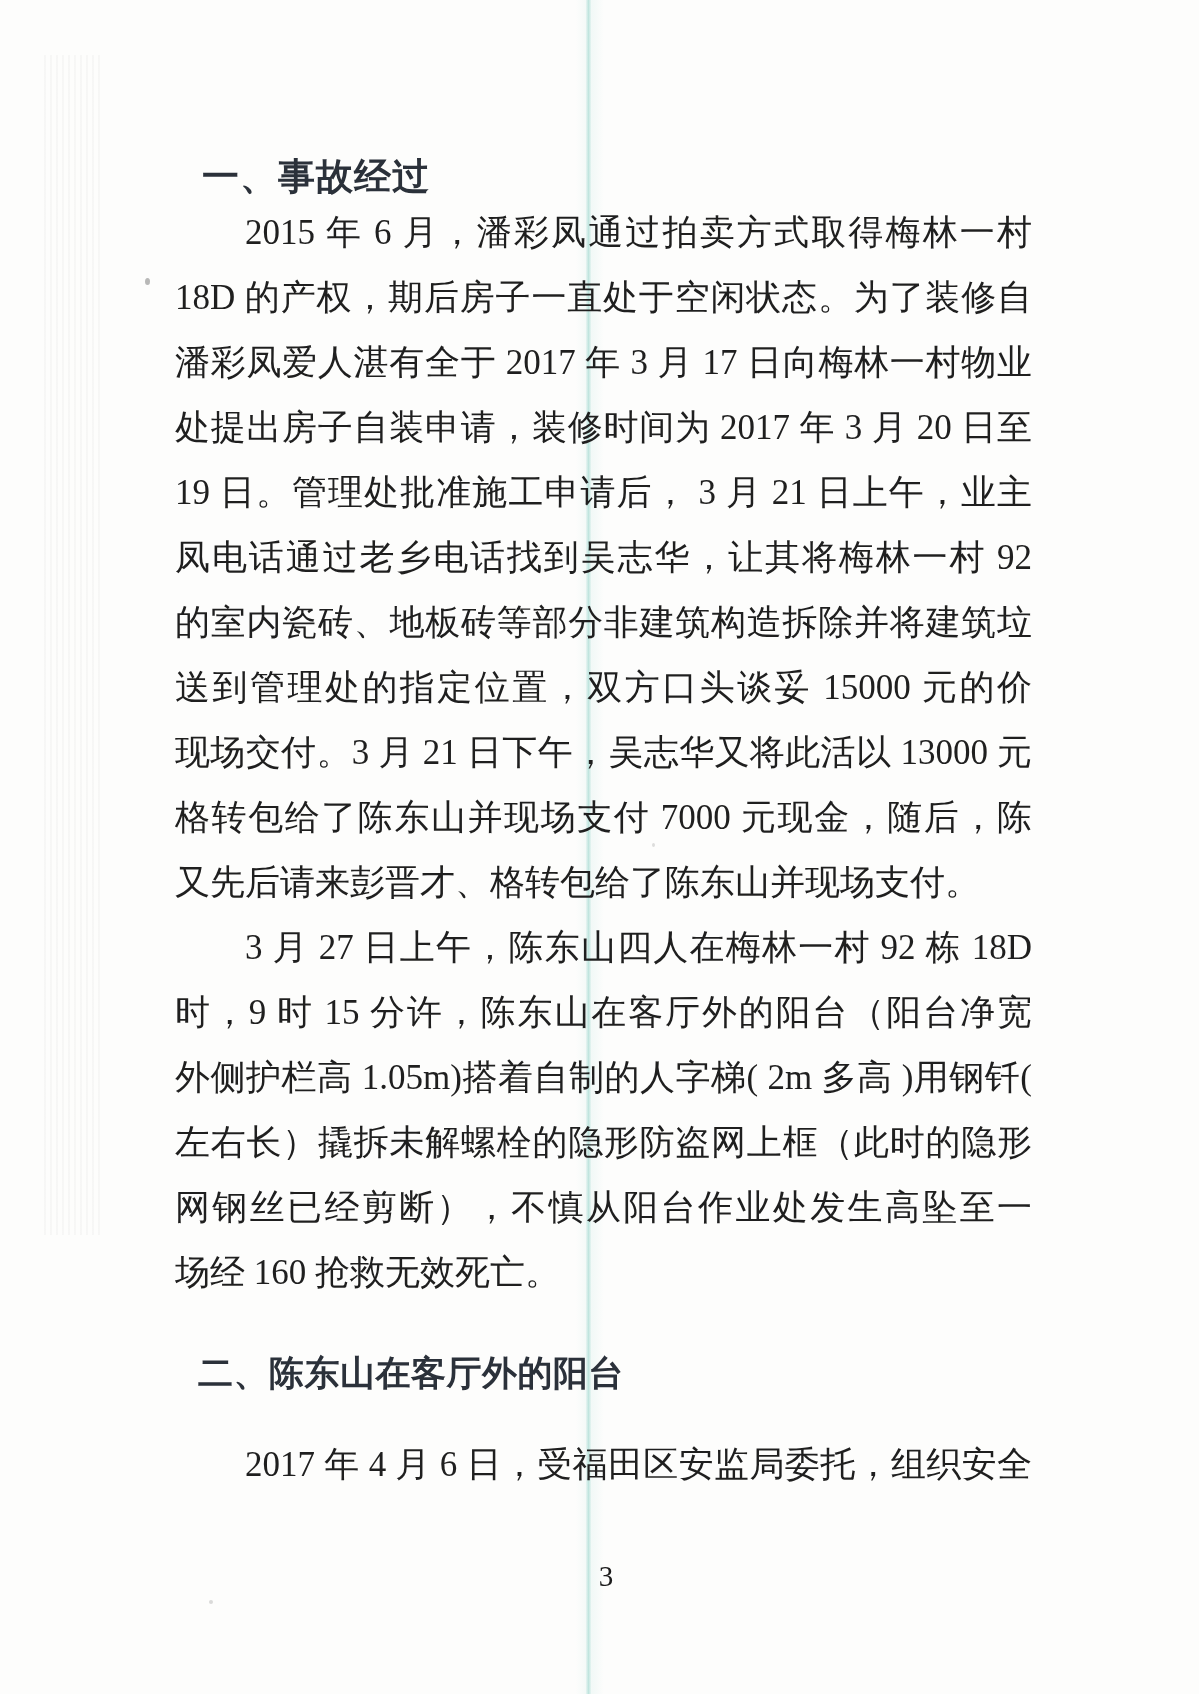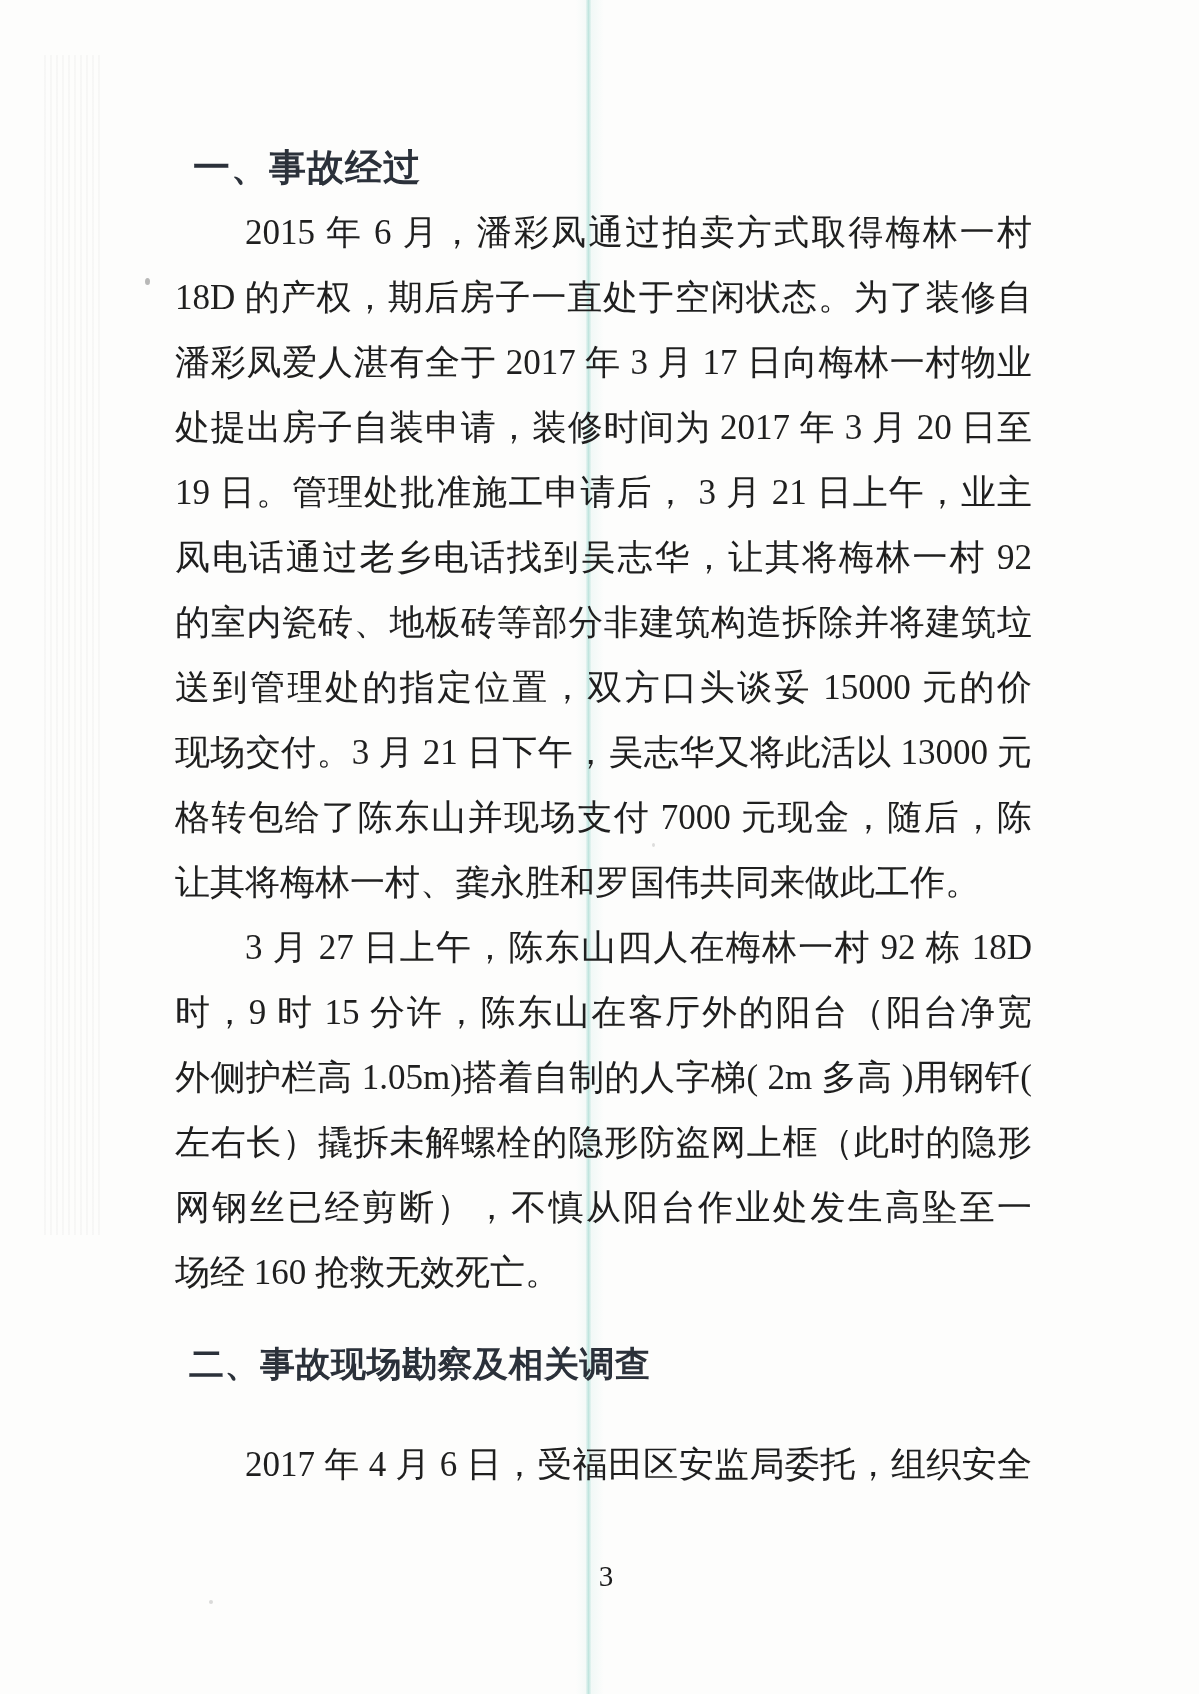--- a/index.html
+++ b/index.html
@@ -31,21 +31,21 @@
     background:linear-gradient(90deg, rgba(170,220,212,0.15),
       rgba(150,212,202,0.55), rgba(170,220,212,0.15));
   }
   .speck { position:absolute; background:rgba(80,80,80,0.40); border-radius:50%; }
   .speck.s1 { left:145px; top:278px; width:5px; height:7px; }
   .speck.s2 { left:209px; top:1600px; width:4px; height:4px; opacity:.5; }
   .speck.s3 { left:652px; top:843px; width:3px; height:4px; opacity:.45; }
 
   .heading {
     position:absolute;
-    margin:1px;
+    margin:10px;
     font-family:"DejaVu Sans","Liberation Sans",sans-serif;
     font-weight:700;
     color:#2b313a;
     white-space:nowrap;
     line-height:42px;
   }
   #h1 { left:192px; top:146px; font-size:37px; letter-spacing:1px; }
   #h2 { left:188px; top:1342px; font-size:35px; letter-spacing:0.5px; }
 
   .para {
@@ -93,32 +93,32 @@
       <div class="line">2015 年 6 月，潘彩凤通过拍卖方式取得梅林一村 92 栋</div>
       <div class="line">18D 的产权，期后房子一直处于空闲状态。为了装修自住，</div>
       <div class="line">潘彩凤爱人湛有全于 2017 年 3 月 17 日向梅林一村物业管理</div>
       <div class="line">处提出房子自装申请，装修时间为 2017 年 3 月 20 日至 6 月</div>
       <div class="line">19 日。管理处批准施工申请后， 3 月 21 日上午，业主潘彩</div>
       <div class="line">凤电话通过老乡电话找到吴志华，让其将梅林一村 92 栋 18D</div>
       <div class="line">的室内瓷砖、地板砖等部分非建筑构造拆除并将建筑垃圾运</div>
       <div class="line">送到管理处的指定位置，双方口头谈妥 15000 元的价钱，并</div>
       <div class="line">现场交付。3 月 21 日下午，吴志华又将此活以 13000 元的价</div>
       <div class="line">格转包给了陈东山并现场支付 7000 元现金，随后，陈东山</div>
-      <div class="line">让其将梅林一村、龚永胜和罗国伟共同来做此工作。</div>
+      <div class="line">又先后请来彭晋才、格转包给了陈东山并现场支付。</div>
     </div>
 
   <div id="p2" class="para">
       <div class="line">3 月 27 日上午，陈东山四人在梅林一村 92 栋 18D 干活</div>
       <div class="line">时，9 时 15 分许，陈东山在客厅外的阳台（阳台净宽 1m，</div>
       <div class="line">外侧护栏高 1.05m)搭着自制的人字梯( 2m 多高 )用钢钎( 40cm</div>
       <div class="line">左右长）撬拆未解螺栓的隐形防盗网上框（此时的隐形防盗</div>
       <div class="line">网钢丝已经剪断），不慎从阳台作业处发生高坠至一楼，现</div>
       <div class="line">场经 160 抢救无效死亡。</div>
     </div>
 
-  <h2 id="h2" class="heading">二、事故现场勘察及相关调查</h2>
+  <h2 id="h2" class="heading">二、陈东山在客厅外的阳台</h2>
 
   <div id="p3" class="para">
       <div class="line">2017 年 4 月 6 日，受福田区安监局委托，组织安全技术</div>
     </div>
 
   <div class="page-number">3</div>
 </div>
 
 </body></html>

